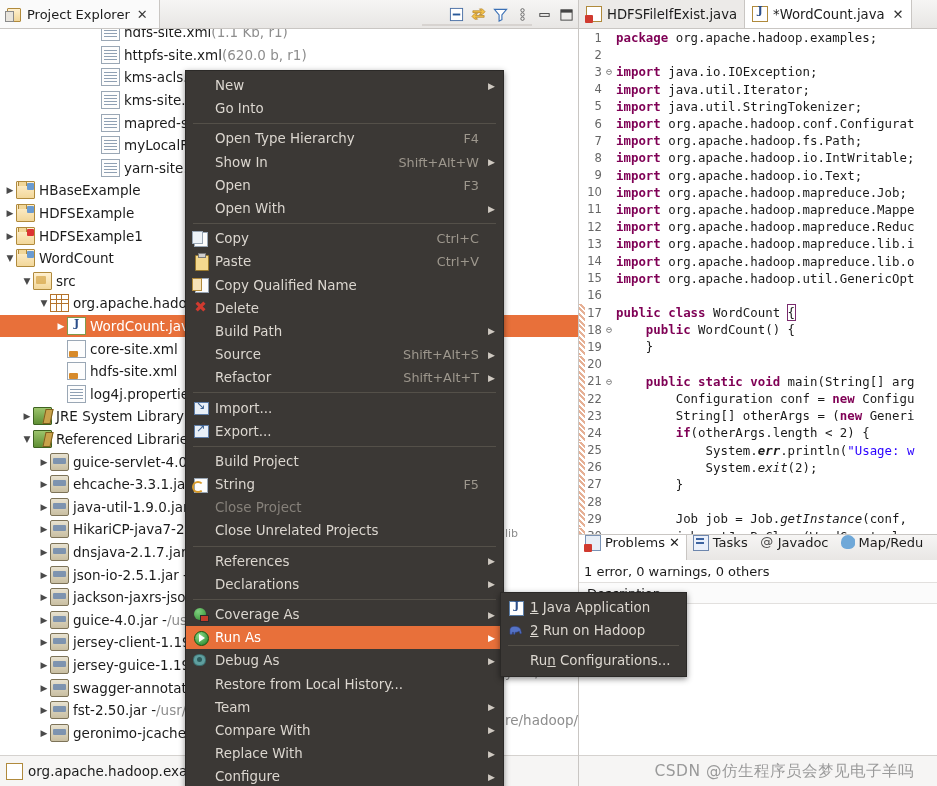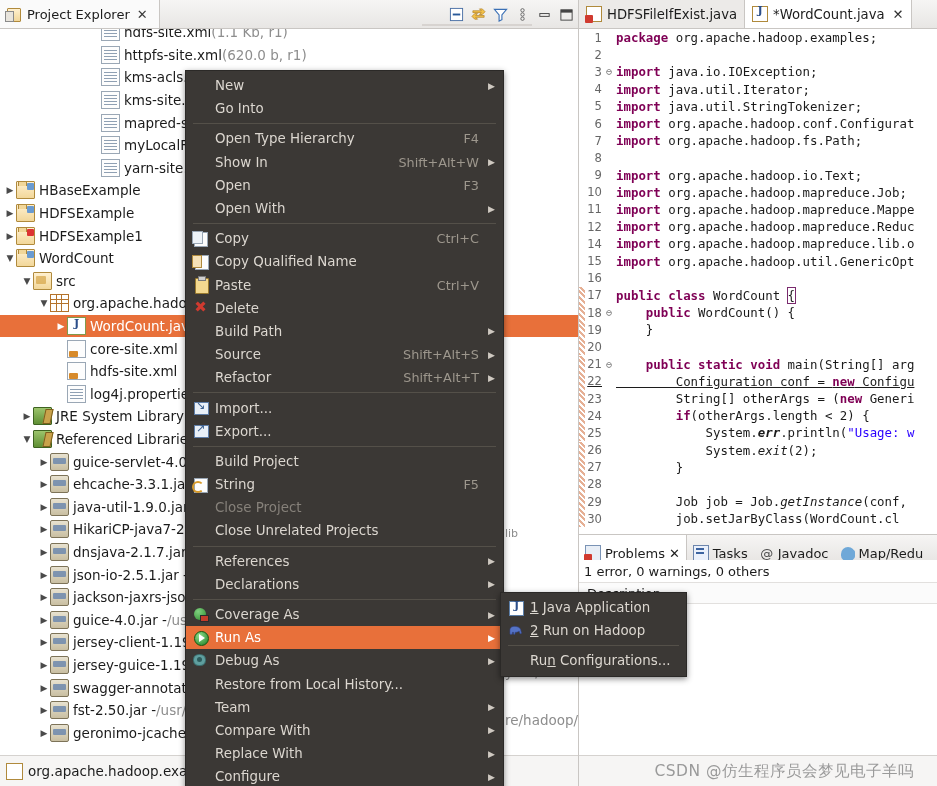--- a/index.html
+++ b/index.html
@@ -96,21 +96,21 @@
     font-family:"DejaVu Sans","Liberation Sans",sans-serif;}
   .ln .fold{width:10px;flex:0 0 10px;text-align:center;color:#777;font-size:10px;}
   .ln .src{padding-left:2px;color:#1a1a1a;}
   .kw{color:#7f0055;font-weight:bold;}
   .str{color:#2a00ff;}
   .it{font-style:italic;color:#1a1a1a;}
   .mark{outline:1px solid #7a2a6e;}
 
   .bot-tabbar{position:absolute;left:0;top:534px;width:359px;height:26px;background:linear-gradient(#f6f5f4,#e8e6e4);
     border-top:1px solid #c9c6c3;border-bottom:1px solid #c9c6c3;display:flex;align-items:center;}
-  .bot-tab{height:26px;display:flex;align-items:flex-end;gap:4px;padding:0 6px;box-sizing:border-box;font-size:13px;white-space:nowrap;}
+  .bot-tab{height:26px;display:flex;align-items:flex-start;gap:4px;padding:0 6px;box-sizing:border-box;font-size:13px;white-space:nowrap;}
   .bot-tab.active{background:#fff;border-right:1px solid #c9c6c3;}
   .bico{width:14px;height:14px;position:relative;flex:0 0 14px;}
   .bi-prob{background:#e8eef6;border:1px solid #7a93b5;}
   .bi-prob:after{content:"";position:absolute;left:-2px;bottom:-2px;width:8px;height:8px;background:#d03a2f;border-radius:1px;}
   .bi-task{background:#eaf0fb;border:1px solid #6d86ad;}
   .bi-task:after{content:"";position:absolute;left:2px;top:2px;width:8px;height:2px;background:#3c63a0;box-shadow:0 4px 0 0 #3c63a0;}
   .bi-javadoc{color:#4b4b4b;font-size:13px;text-align:center;line-height:14px;}
   .bi-mr{background:#6fa8d8;border-radius:50% 50% 40% 40%;}
   .bi-mr:after{content:"";position:absolute;left:9px;top:3px;width:5px;height:8px;background:#6fa8d8;border-radius:0 40% 40% 0;}
 
@@ -444,34 +444,35 @@
     <div class="code">
       <div class="gutter"></div>
       <div class="lines" id="code-lines">
           <div class="ln" style="position: relative;"><span class="no">1</span><span class="fold"></span><span class="src"><span class="kw">package</span> org.apache.hadoop.examples;</span></div>
           <div class="ln" style="position: relative;"><span class="no">2</span><span class="fold"></span><span class="src"></span></div>
           <div class="ln" style="position: relative;"><span class="no">3</span><span class="fold">⊖</span><span class="src"><span class="kw">import</span> java.io.IOException;</span></div>
           <div class="ln" style="position: relative;"><span class="no">4</span><span class="fold"></span><span class="src"><span class="kw">import</span> java.util.Iterator;</span></div>
           <div class="ln" style="position: relative;"><span class="no">5</span><span class="fold"></span><span class="src"><span class="kw">import</span> java.util.StringTokenizer;</span></div>
           <div class="ln" style="position: relative;"><span class="no">6</span><span class="fold"></span><span class="src"><span class="kw">import</span> org.apache.hadoop.conf.Configurat</span></div>
           <div class="ln" style="position: relative;"><span class="no">7</span><span class="fold"></span><span class="src"><span class="kw">import</span> org.apache.hadoop.fs.Path;</span></div>
-          <div class="ln" style="position: relative;"><span class="no">8</span><span class="fold"></span></div>
+          <div class="ln" style="position: relative;"><span class="no">8</span><span class="fold"></span><span class="src"><span class="kw">import</span> org.apache.hadoop.io.IntWritable;</span></div>
           <div class="ln" style="position: relative;"><span class="no">9</span><span class="fold"></span><span class="src"><span class="kw">import</span> org.apache.hadoop.io.Text;</span></div>
           <div class="ln" style="position: relative;"><span class="no">10</span><span class="fold"></span><span class="src"><span class="kw">import</span> org.apache.hadoop.mapreduce.Job;</span></div>
           <div class="ln" style="position: relative;"><span class="no">11</span><span class="fold"></span><span class="src"><span class="kw">import</span> org.apache.hadoop.mapreduce.Mappe</span></div>
           <div class="ln" style="position: relative;"><span class="no">12</span><span class="fold"></span><span class="src"><span class="kw">import</span> org.apache.hadoop.mapreduce.Reduc</span></div>
+          <div class="ln" style="position: relative;"><span class="no">13</span><span class="fold"></span><span class="src"><span class="kw">import</span> org.apache.hadoop.mapreduce.lib.i</span></div>
           <div class="ln" style="position: relative;"><span class="no">14</span><span class="fold"></span><span class="src"><span class="kw">import</span> org.apache.hadoop.mapreduce.lib.o</span></div>
           <div class="ln" style="position: relative;"><span class="no">15</span><span class="fold"></span><span class="src"><span class="kw">import</span> org.apache.hadoop.util.GenericOpt</span></div>
           <div class="ln" style="position: relative;"><span class="no">16</span><span class="fold"></span><span class="src"></span></div>
           <div class="ln" style="position: relative;"><span style="position:absolute;left:0;width:6px;height:17px;background:repeating-linear-gradient(45deg,#e6b095,#e6b095 2px,#fff 2px,#fff 4px)"></span><span class="no">17</span><span class="fold"></span><span class="src"><span class="kw">public class</span> WordCount <span class="mark">{</span></span></div>
           <div class="ln" style="position: relative;"><span style="position:absolute;left:0;width:6px;height:17px;background:repeating-linear-gradient(45deg,#e6b095,#e6b095 2px,#fff 2px,#fff 4px)"></span><span class="no">18</span><span class="fold">⊖</span><span class="src">    <span class="kw">public</span> WordCount() {</span></div>
           <div class="ln" style="position: relative;"><span style="position:absolute;left:0;width:6px;height:17px;background:repeating-linear-gradient(45deg,#e6b095,#e6b095 2px,#fff 2px,#fff 4px)"></span><span class="no">19</span><span class="fold"></span><span class="src">    }</span></div>
           <div class="ln" style="position: relative;"><span style="position:absolute;left:0;width:6px;height:17px;background:repeating-linear-gradient(45deg,#e6b095,#e6b095 2px,#fff 2px,#fff 4px)"></span><span class="no">20</span><span class="fold"></span><span class="src"></span></div>
           <div class="ln" style="position: relative;"><span style="position:absolute;left:0;width:6px;height:17px;background:repeating-linear-gradient(45deg,#e6b095,#e6b095 2px,#fff 2px,#fff 4px)"></span><span class="no">21</span><span class="fold">⊖</span><span class="src">    <span class="kw">public static void</span> main(String[] arg</span></div>
-          <div class="ln" style="position: relative; text-decoration: underline;"><span style="position:absolute;left:0;width:6px;height:17px;background:repeating-linear-gradient(45deg,#e6b095,#e6b095 2px,#fff 2px,#fff 4px)"></span><span class="no">22</span><span class="fold"></span><span class="src">        Configuration conf = <span class="kw">new</span> Configu</span></div>
+          <div class="ln" style="position: relative;"><span style="position:absolute;left:0;width:6px;height:17px;background:repeating-linear-gradient(45deg,#e6b095,#e6b095 2px,#fff 2px,#fff 4px)"></span><span class="no">22</span><span class="fold"></span><span class="src">        Configuration conf = <span class="kw">new</span> Configu</span></div>
           <div class="ln" style="position: relative;"><span style="position:absolute;left:0;width:6px;height:17px;background:repeating-linear-gradient(45deg,#e6b095,#e6b095 2px,#fff 2px,#fff 4px)"></span><span class="no">23</span><span class="fold"></span><span class="src">        String[] otherArgs = (<span class="kw">new</span> Generi</span></div>
           <div class="ln" style="position: relative;"><span style="position:absolute;left:0;width:6px;height:17px;background:repeating-linear-gradient(45deg,#e6b095,#e6b095 2px,#fff 2px,#fff 4px)"></span><span class="no">24</span><span class="fold"></span><span class="src">        <span class="kw">if</span>(otherArgs.length &lt; 2) {</span></div>
           <div class="ln" style="position: relative;"><span style="position:absolute;left:0;width:6px;height:17px;background:repeating-linear-gradient(45deg,#e6b095,#e6b095 2px,#fff 2px,#fff 4px)"></span><span class="no">25</span><span class="fold"></span><span class="src">            System.<span class="it"><b>err</b></span>.println(<span class="str">"Usage: w</span></span></div>
           <div class="ln" style="position: relative;"><span style="position:absolute;left:0;width:6px;height:17px;background:repeating-linear-gradient(45deg,#e6b095,#e6b095 2px,#fff 2px,#fff 4px)"></span><span class="no">26</span><span class="fold"></span><span class="src">            System.<span class="it">exit</span>(2);</span></div>
           <div class="ln" style="position: relative;"><span style="position:absolute;left:0;width:6px;height:17px;background:repeating-linear-gradient(45deg,#e6b095,#e6b095 2px,#fff 2px,#fff 4px)"></span><span class="no">27</span><span class="fold"></span><span class="src">        }</span></div>
           <div class="ln" style="position: relative;"><span style="position:absolute;left:0;width:6px;height:17px;background:repeating-linear-gradient(45deg,#e6b095,#e6b095 2px,#fff 2px,#fff 4px)"></span><span class="no">28</span><span class="fold"></span><span class="src"></span></div>
           <div class="ln" style="position: relative;"><span style="position:absolute;left:0;width:6px;height:17px;background:repeating-linear-gradient(45deg,#e6b095,#e6b095 2px,#fff 2px,#fff 4px)"></span><span class="no">29</span><span class="fold"></span><span class="src">        Job job = Job.<span class="it">getInstance</span>(conf, </span></div>
           <div class="ln" style="position: relative;"><span style="position:absolute;left:0;width:6px;height:17px;background:repeating-linear-gradient(45deg,#e6b095,#e6b095 2px,#fff 2px,#fff 4px)"></span><span class="no">30</span><span class="fold"></span><span class="src">        job.setJarByClass(WordCount.cl</span></div>
         </div>
     </div>
@@ -546,31 +547,31 @@
       <div class="mi">
         <span class="mico">
           <span class="m-copy"></span>
         </span>
         <span class="mlbl">Copy</span>
         <span class="acc">Ctrl+C</span>
         <span class="arrow"></span>
       </div>
       <div class="mi">
         <span class="mico">
-          <span class="m-copyq"></span>
-        </span>
-        <span class="mlbl">Copy Qualified Name</span>
-        <span class="arrow"></span>
-      </div>
-      <div class="mi">
-        <span class="mico">
           <span class="m-paste"></span>
         </span>
         <span class="mlbl">Paste</span>
         <span class="acc">Ctrl+V</span>
+        <span class="arrow"></span>
+      </div>
+      <div class="mi">
+        <span class="mico">
+          <span class="m-copyq"></span>
+        </span>
+        <span class="mlbl">Copy Qualified Name</span>
         <span class="arrow"></span>
       </div>
       <div class="mi">
         <span class="mico">
           <span class="m-del">✖</span>
         </span>
         <span class="mlbl">Delete</span>
         <span class="arrow"></span>
       </div>
       <div class="mi">

